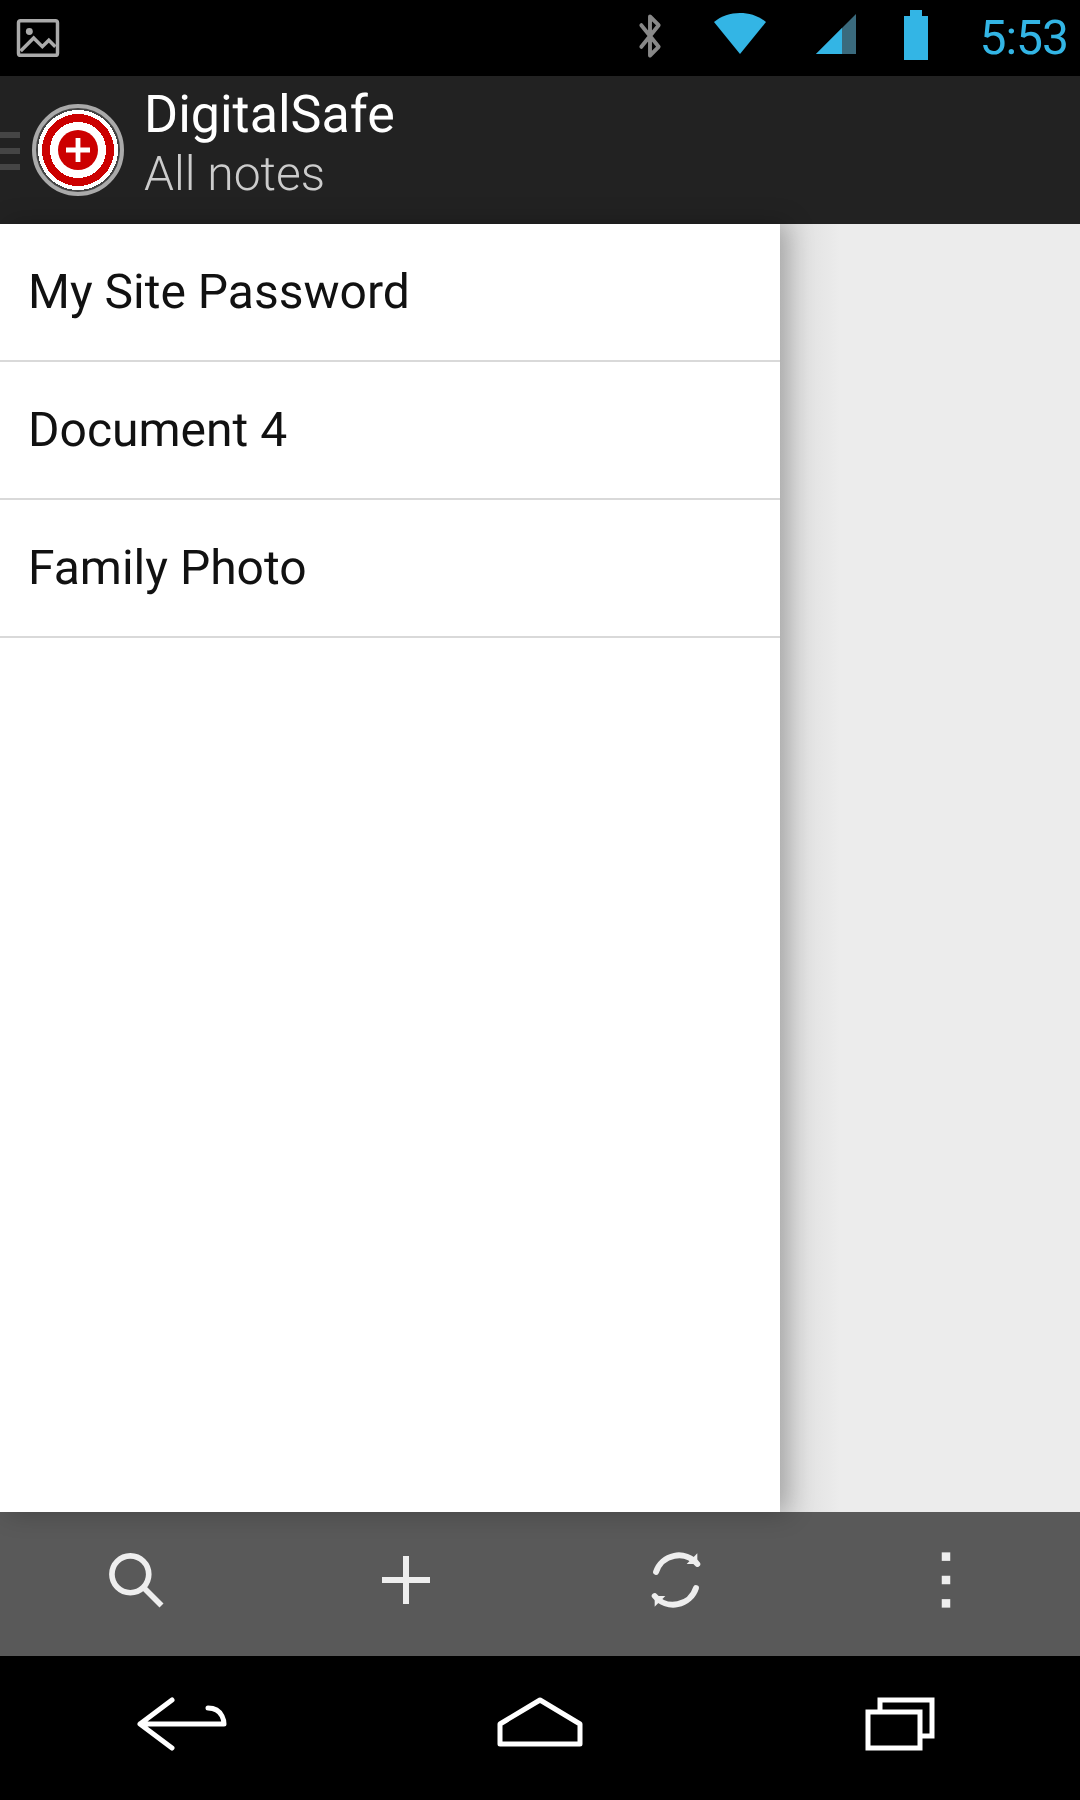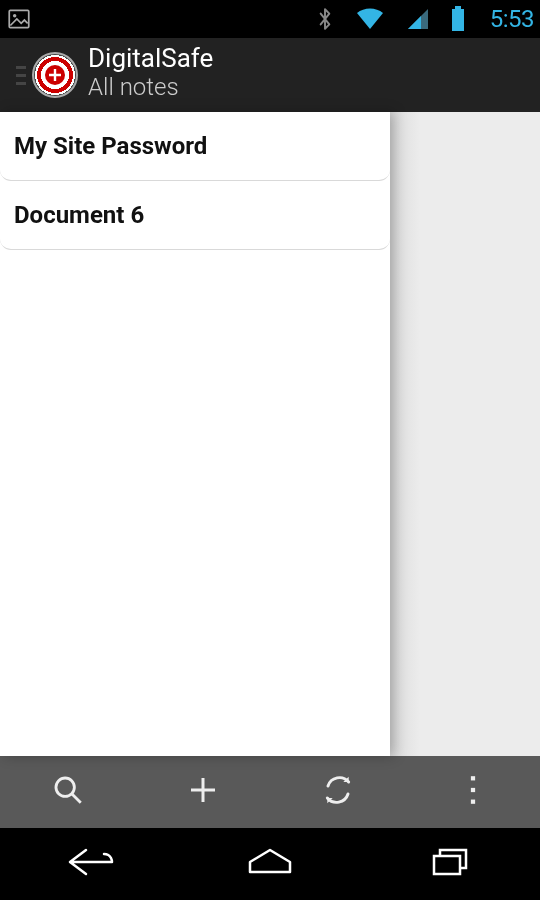--- a/index.html
+++ b/index.html
@@ -9,32 +9,32 @@
   .status-bar {
     height: 38px;
     background: #000;
     color: #33b5e5;
     display: flex;
     align-items: center;
     justify-content: space-between;
     padding: 0 6px;
   }
   .status-left { display: flex; align-items: center; gap: 6px; }
-  .status-right { display: flex; align-items: center; gap: 21px; }
+  .status-right { display: flex; gap: 21px; }
   .status-right svg, .status-left svg { display: block; }
   .status-time { font-size: 24px; font-weight: 400; letter-spacing: -0.5px; margin-left: 4px; }
 
   
   .action-bar {
     height: 74px;
     background: #222;
     color: #fff;
     display: flex;
     align-items: center;
-    padding-left: 16px;
+    padding-left: 0;
     position: relative;
   }
   .menu-edge { width: 10px; height: 100%; display:flex; flex-direction:column; justify-content:center; gap:5px; opacity:.35; }
   .menu-edge span { height:3px; background:#888; width:100%; }
   .app-icon {
     width: 46px; height: 46px; border-radius: 50%; margin: 0 10px 0 6px;
     background: radial-gradient(circle at 50% 50%, #fff 0 14px, #c00 14px 18px, #fff 18px 20px, #444 20px 23px);
     position: relative;
     border: 2px solid #aaa;
   }
@@ -66,23 +66,22 @@
     background: #fff;
     box-shadow: 4px 0 12px rgba(0,0,0,0.25);
     z-index: 2;
     overflow-y: auto;
   }
   .note-row {
     padding: 20px 14px;
     font-size: 24px;
     color: #111;
     border-bottom: 1px solid #d9d9d9;
-    font-weight: 700;
+    font-weight: 400;
     cursor: pointer;
-    border-radius: 11px;
   }
   .side-panel {
     position: absolute;
     right: 0; top: 0;
     width: 160px;
     height: 100%;
     background: linear-gradient(90deg, #d5d5d5 0%, #ececec 25%, #ececec 100%);
     z-index: 1;
   }
 
@@ -171,21 +170,24 @@
   </div>
 </div>
 
 <div class="content-area">
   <div class="side-panel"></div>
   <div class="note-list">
     <div class="note-row">
       <span>My Site Password</span>
     </div>
     <div class="note-row">
-      <span>Document 6</span>
+      <span>Document 4</span>
+    </div>
+    <div class="note-row">
+      <span>Family Photo</span>
     </div>
   </div>
 </div>
 
 <div class="toolbar">
   <div class="toolbar-btn">
     <span>
       <svg width="34" height="34" viewBox="0 0 24 24" fill="none" stroke="currentColor" stroke-width="2">
         <circle cx="10" cy="10" r="6.5"></circle>
         <line x1="15" y1="15" x2="21" y2="21"></line>

